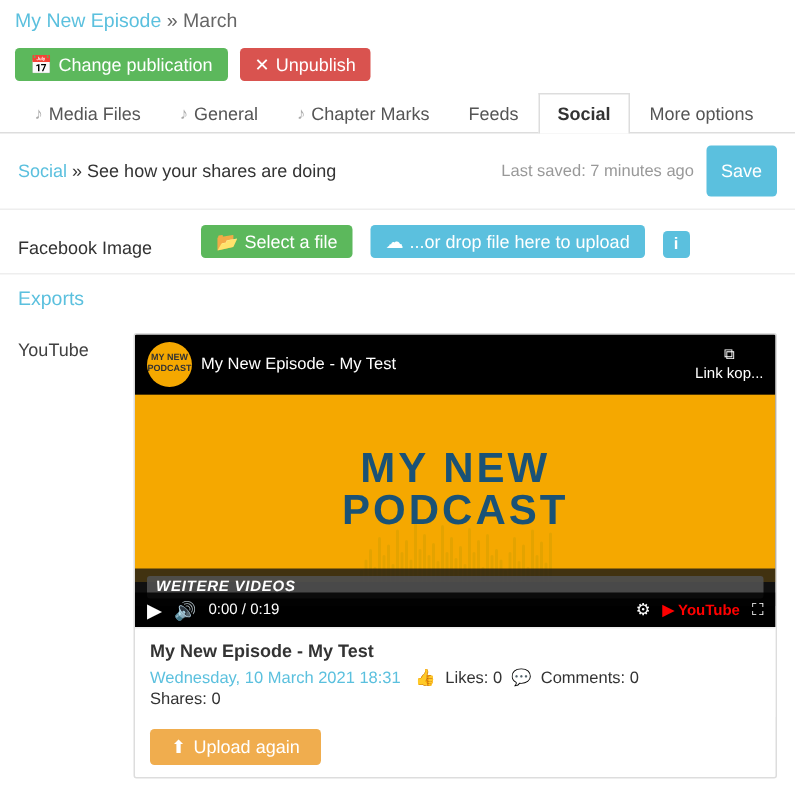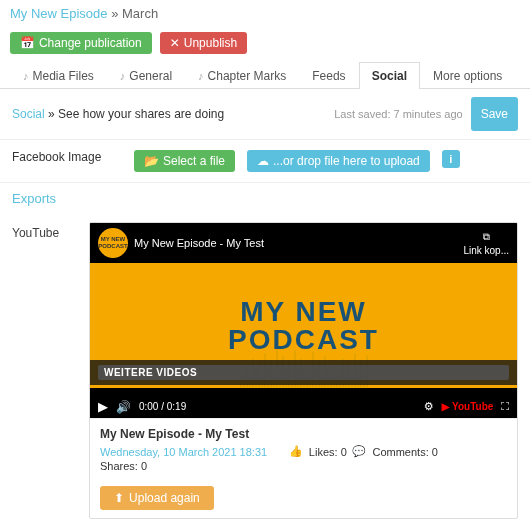--- a/index.html
+++ b/index.html
@@ -113,21 +113,21 @@
       border: none;
       padding: 10px 10px;
       border-radius: 3px;
       cursor: pointer;
       font-size: 12px;
     }
 
     
     .field-row {
       display: flex;
-      align-items: flex-start;
+      align-items: flex-end;
       padding: 10px 12px;
       gap: 12px;
     }
     .field-label {
       width: 110px;
       font-size: 12px;
       color: #333;
       flex-shrink: 0;
     }
     .btn-select-file {
@@ -495,37 +495,37 @@
           <div style="width:2px;height:27px;background:#d4a000;border-radius:1px;"></div>
           <div style="width:2px;height:13px;background:#d4a000;border-radius:1px;"></div>
           <div style="width:2px;height:33px;background:#d4a000;border-radius:1px;"></div>
         </div>
         <div class="podcast-title-overlay">
           <div class="podcast-title-line1">MY NEW</div>
           <div class="podcast-title-line2">PODCAST</div>
         </div>
       </div>
 
-      <div style="position:absolute; bottom:33px; left:0; right:0; background:rgba(20,20,20,0.8); padding:5px 8px;">
+      <div style="position:absolute; bottom:14px; left:0; right:0; background:rgba(20,20,20,0.8); padding:5px 8px;font-style:italic;">
         <div class="weitere-videos-btn">WEITERE VIDEOS</div>
       </div>
 
       <div class="video-controls">
         <span class="ctrl-play">▶</span>
         <span class="ctrl-volume">🔊</span>
         <span class="ctrl-time">0:00 / 0:19</span>
         <span class="ctrl-settings">⚙</span>
         <span class="ctrl-yt-logo">▶ YouTube</span>
         <span class="ctrl-fullscreen">⛶</span>
       </div>
     </div>
 
     <div class="video-info">
       <div class="video-info-title">My New Episode - My Test</div>
-      <div style="display:flex; align-items:center; gap:22px; flex-wrap:wrap;">
+      <div style="display:flex; align-items:center; gap:10px; flex-wrap:wrap;">
         <span class="video-info-date">Wednesday, 10 March 2021 18:31</span>
         <span class="video-info-stats">
           <span>👍</span>
           <span>Likes: 0</span>
           <span>💬</span>
           <span>Comments: 0</span>
         </span>
       </div>
       <div class="video-info-shares">Shares: 0</div>
     </div>

